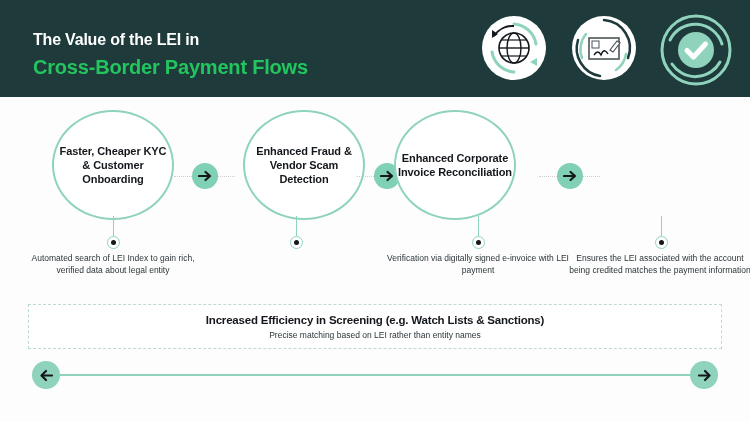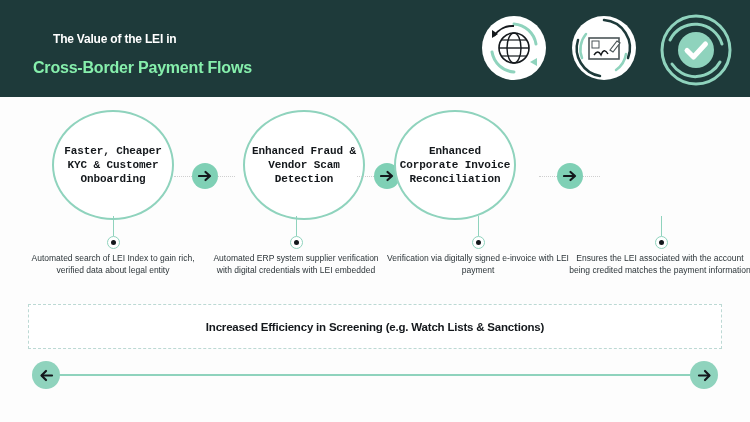--- a/index.html
+++ b/index.html
@@ -14,38 +14,38 @@
 
   
   .header{
     position:absolute;left:0;top:0;width:750px;height:97px;
     background:#1e3a3a;
   }
   .title-wrap{
     position:absolute;left:33px;top:27px;
   }
   .title-line1{
-    font-size:12px;font-weight:bold;color:#ffffff;
-    letter-spacing:-0.2px;line-height:25px;margin-left:20px;
+    font-size:16px;font-weight:bold;color:#ffffff;
+    letter-spacing:-0.2px;line-height:25px;
   }
   .title-line2{
-    font-size:16px;font-weight:bold;color:#86efac;
+    font-size:20px;font-weight:bold;color:#22c55e;
     letter-spacing:-0.2px;line-height:25px;margin-top:3px;
   }
 
   .header-icons{
     position:absolute;right:22px;top:14px;
     display:flex;align-items:center;gap:22px;
   }
   .hicon{width:68px;height:68px;position:relative;}
   .hicon svg{display:block;}
 
   
   .flow{
-    position:absolute;left:0;top:100px;width:596px;height:130px;font-family:Liberation Mono, monospace;
+    position:absolute;left:0;top:100px;width:596px;height:130px;
   }
   .node{
     position:absolute;top:10px;width:122px;height:110px;
   }
   .node .ellipse{
     position:absolute;left:0;top:0;width:122px;height:110px;
     border:2px solid #8fd3bd;border-radius:50%;
     box-sizing:border-box;background:#ffffff;
   }
   .node .ntext{
@@ -256,26 +256,26 @@
   <div class="stem stem-2"></div>
   <div class="stem stem-3"></div>
   <div class="stem stem-4"></div>
 
   <div class="dotmark dot-1"></div>
   <div class="dotmark dot-2"></div>
   <div class="dotmark dot-3"></div>
   <div class="dotmark dot-4"></div>
 
   <div class="caption cap-1">Automated search of LEI Index to gain rich, verified data about legal entity</div>
-  <div class="caption cap-2">Automated ERP system supplier verification with digital credentials with LEI embedded</div>
   <div class="caption cap-3">Verification via digitally signed e-invoice with LEI payment</div>
   <div class="caption cap-4">Ensures the LEI associated with the account being credited matches the payment information</div>
 
   <div class="dashbox">
     <div class="dash-title">Increased Efficiency in Screening (e.g. Watch Lists &amp; Sanctions)</div>
+    <div class="dash-sub">Precise matching based on LEI rather than entity names</div>
   </div>
 
   <div class="bottombar">
     <div class="line"></div>
     <div class="rbtn rbtn-left">
       <svg width="15" height="15" viewBox="0 0 15 15">
         <line x1="3" y1="7.5" x2="13" y2="7.5" stroke="#14181c" stroke-width="2.2" stroke-linecap="round"></line>
         <path d="M7 3 L2.5 7.5 L7 12" stroke="#14181c" stroke-width="2.2" fill="none" stroke-linecap="round" stroke-linejoin="round"></path>
       </svg>
     </div>

